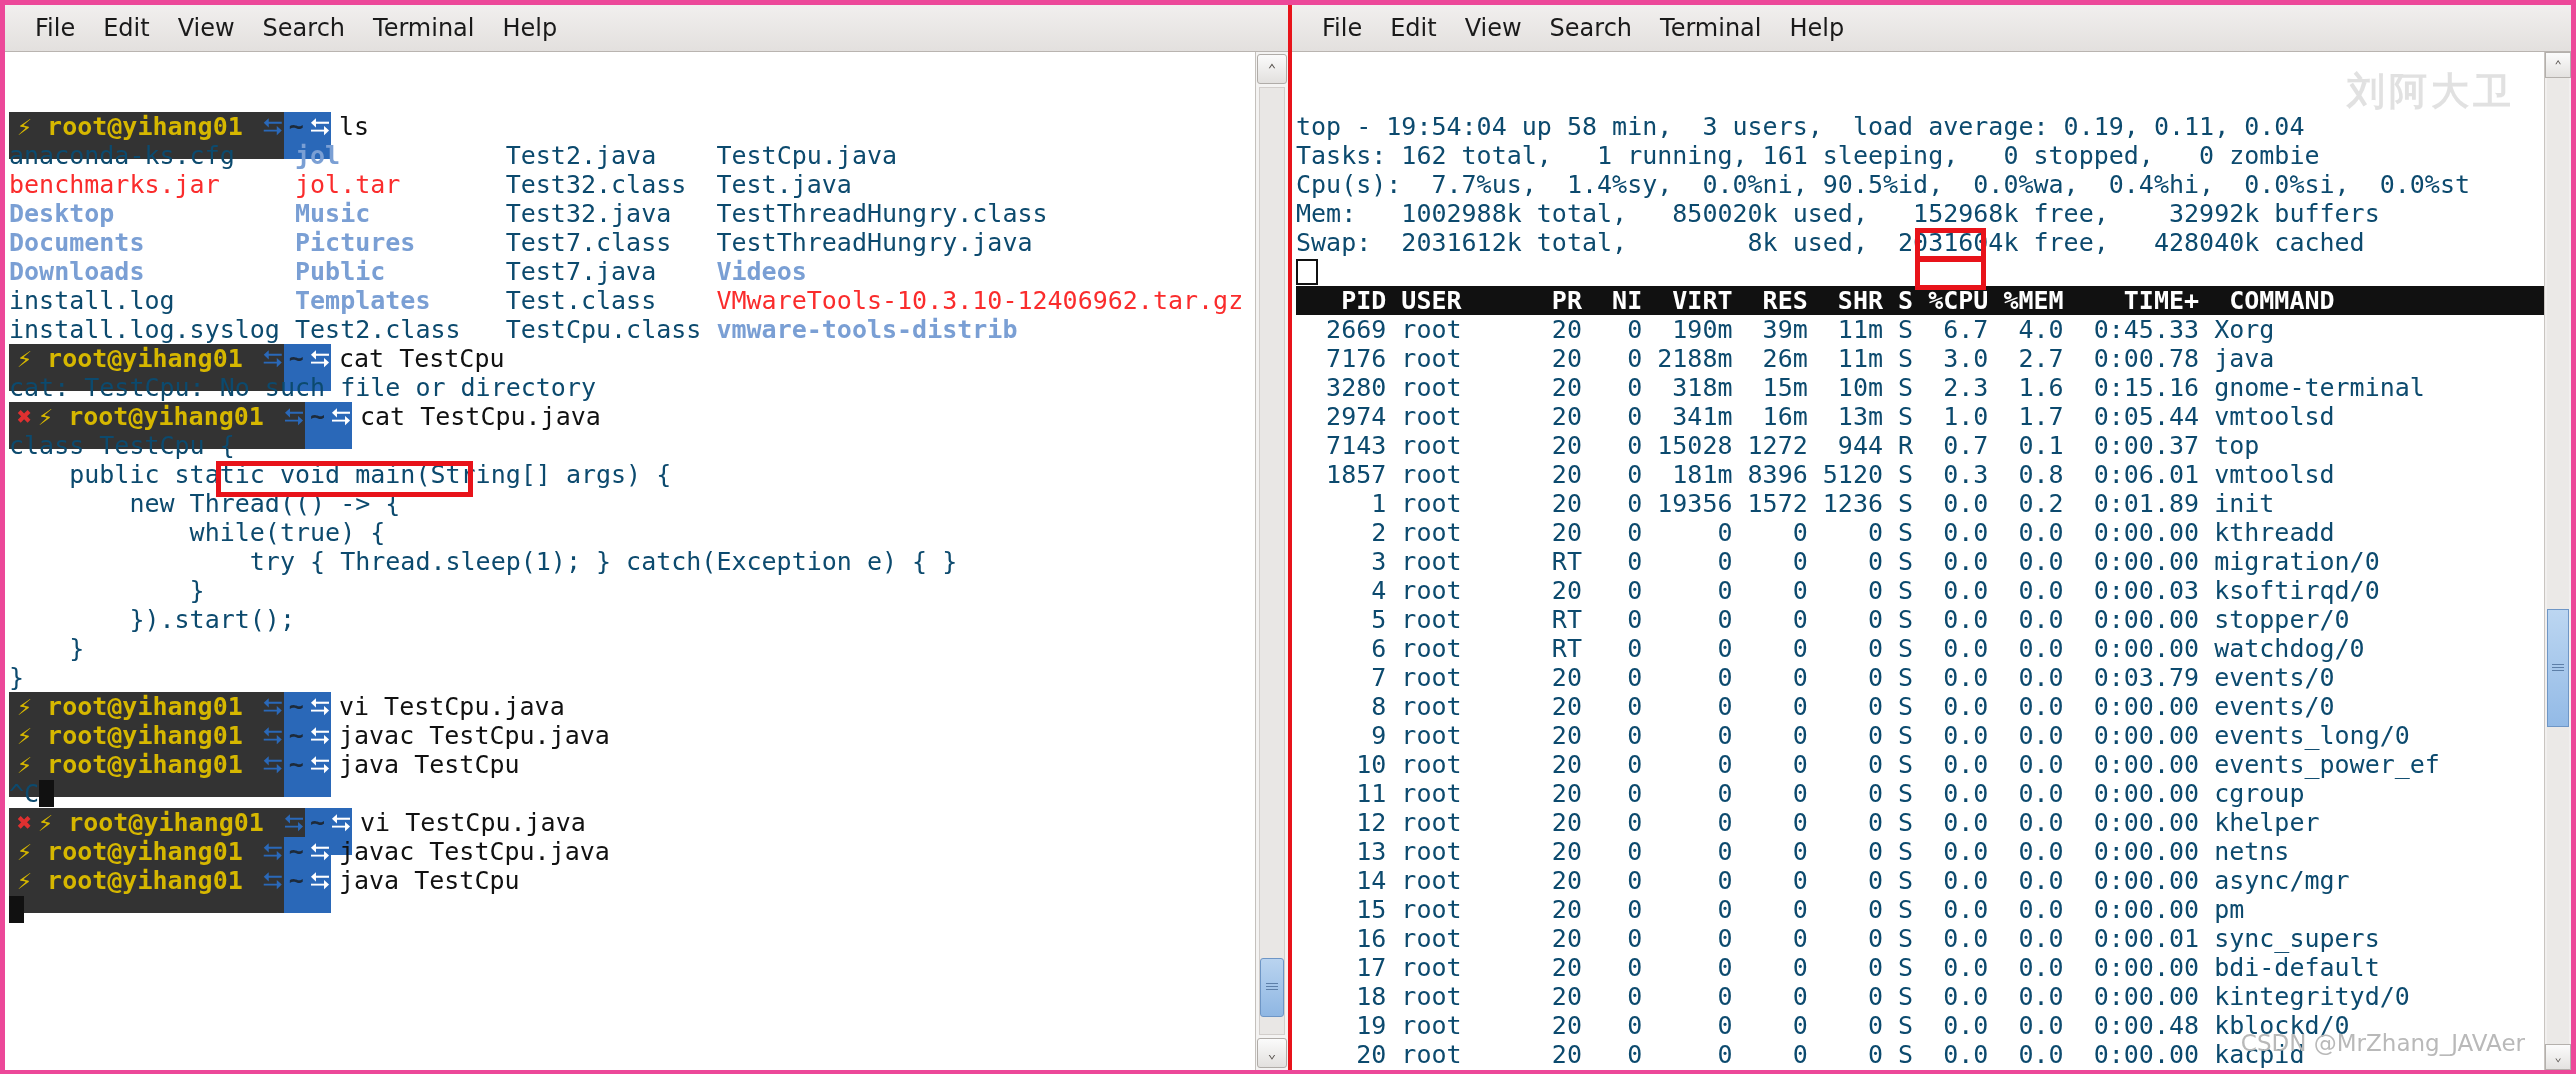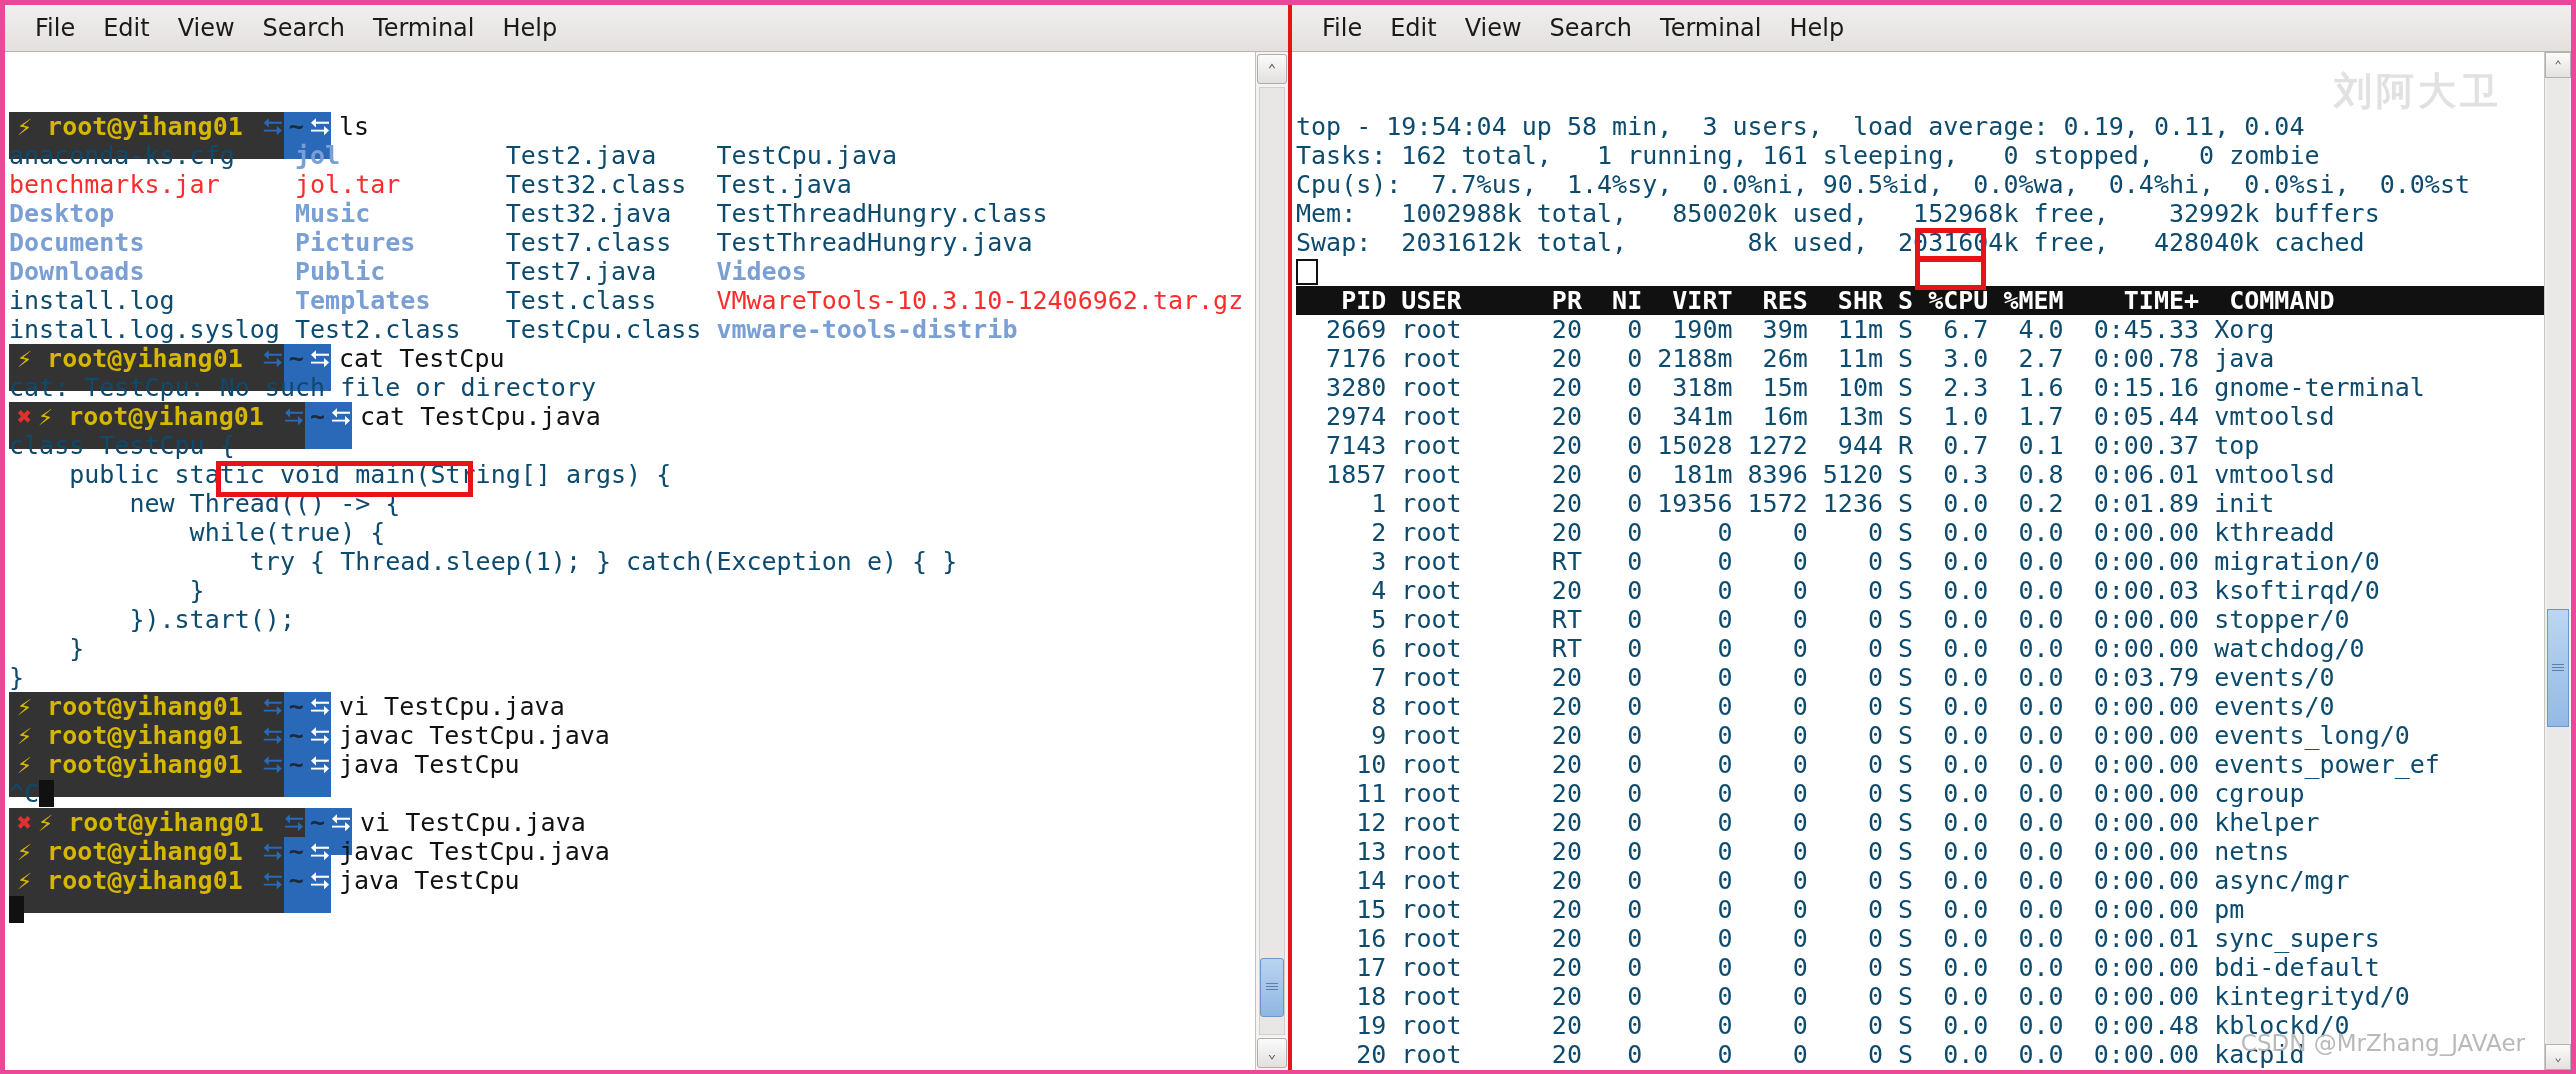--- a/index.html
+++ b/index.html
@@ -106,21 +106,21 @@
   }
 
   
   .wm-cjk{
     position:absolute;top:6px;right:40px;
     font-family:"DejaVu Sans","Liberation Sans",sans-serif;
     font-size:63px;font-weight:bold;color:rgba(120,120,120,0.20);
     letter-spacing:8px;user-select:none;pointer-events:none;z-index:8;
   }
   .wm-cjk2{
-    position:absolute;top:61px;right:69px;
+    position:absolute;top:61px;right:56px;
     font-family:"DejaVu Sans","Liberation Sans",sans-serif;
     font-size:38px;font-weight:bold;color:rgba(170,170,170,0.35);
     letter-spacing:4px;user-select:none;pointer-events:none;z-index:8;
   }
   .wm-csdn{
     position:absolute;bottom:14px;right:46px;
     font-family:"DejaVu Sans","Liberation Sans",sans-serif;
     font-size:23px;color:#b9b9b9;user-select:none;pointer-events:none;z-index:8;
   }
 </style>

